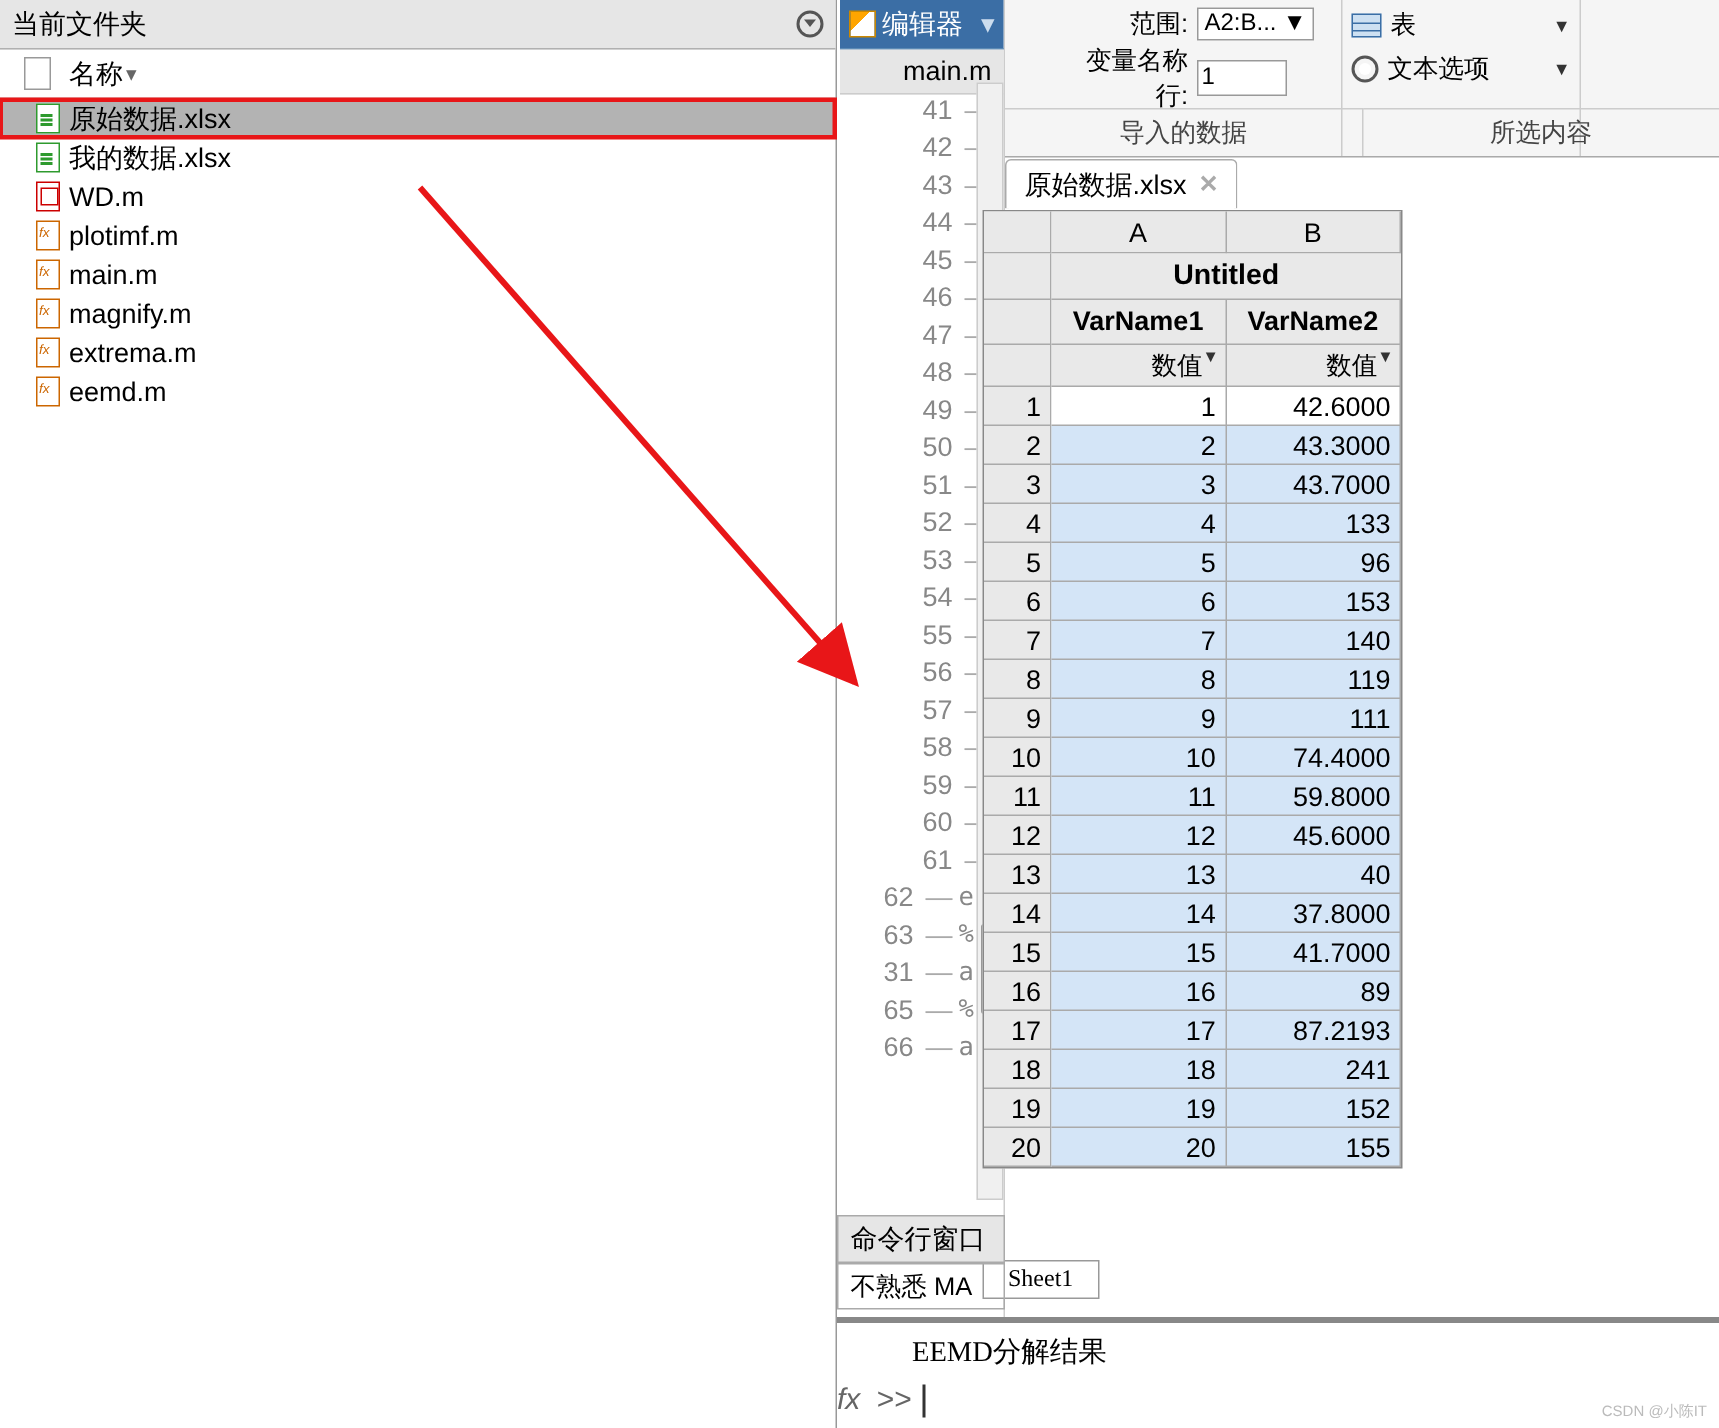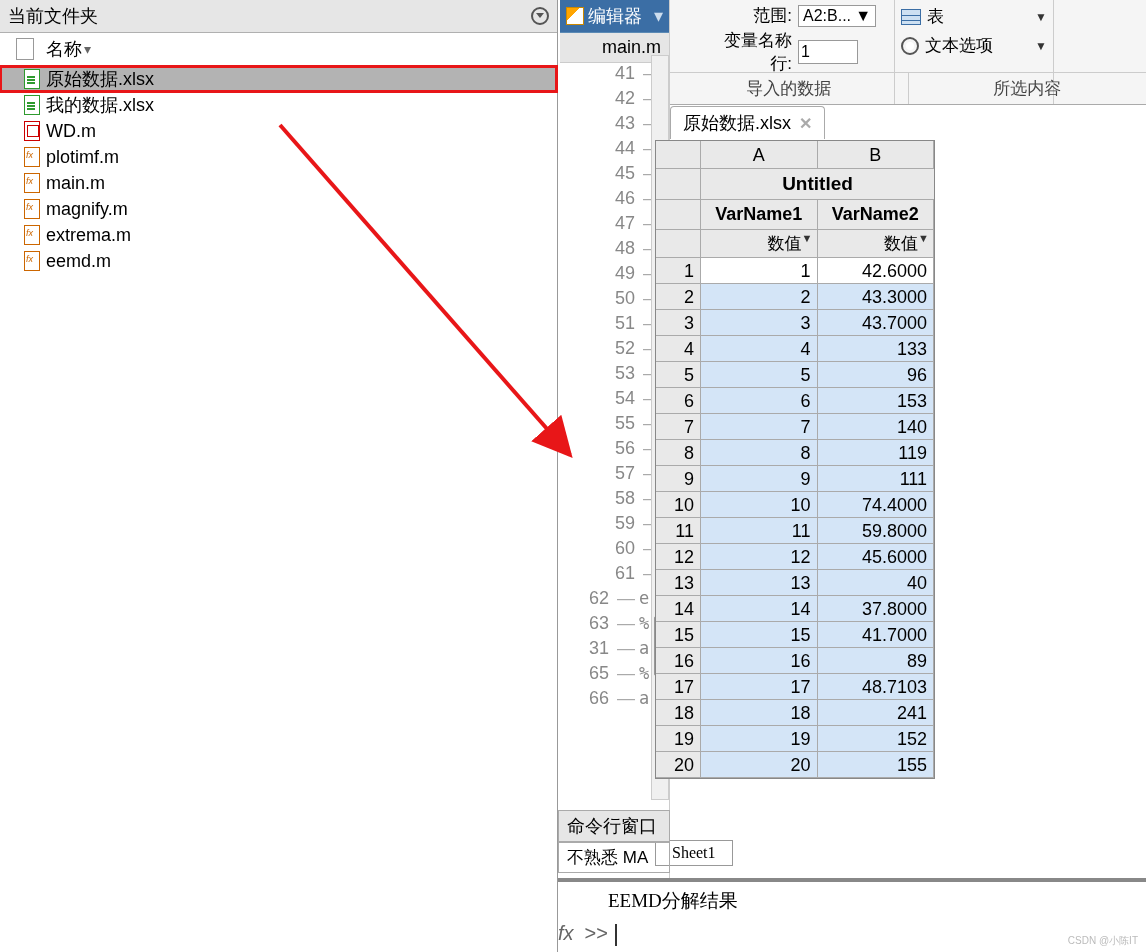--- a/index.html
+++ b/index.html
@@ -411,21 +411,21 @@
         <div class="grid-cell">41.7000</div>
       </div>
       <div class="grid-row">
         <div class="grid-rownum">16</div>
         <div class="grid-cell">16</div>
         <div class="grid-cell">89</div>
       </div>
       <div class="grid-row">
         <div class="grid-rownum">17</div>
         <div class="grid-cell">17</div>
-        <div class="grid-cell">48.7103</div>
+        <div class="grid-cell">87.2193</div>
       </div>
       <div class="grid-row">
         <div class="grid-rownum">18</div>
         <div class="grid-cell">18</div>
         <div class="grid-cell">241</div>
       </div>
       <div class="grid-row">
         <div class="grid-rownum">19</div>
         <div class="grid-cell">19</div>
         <div class="grid-cell">152</div>

